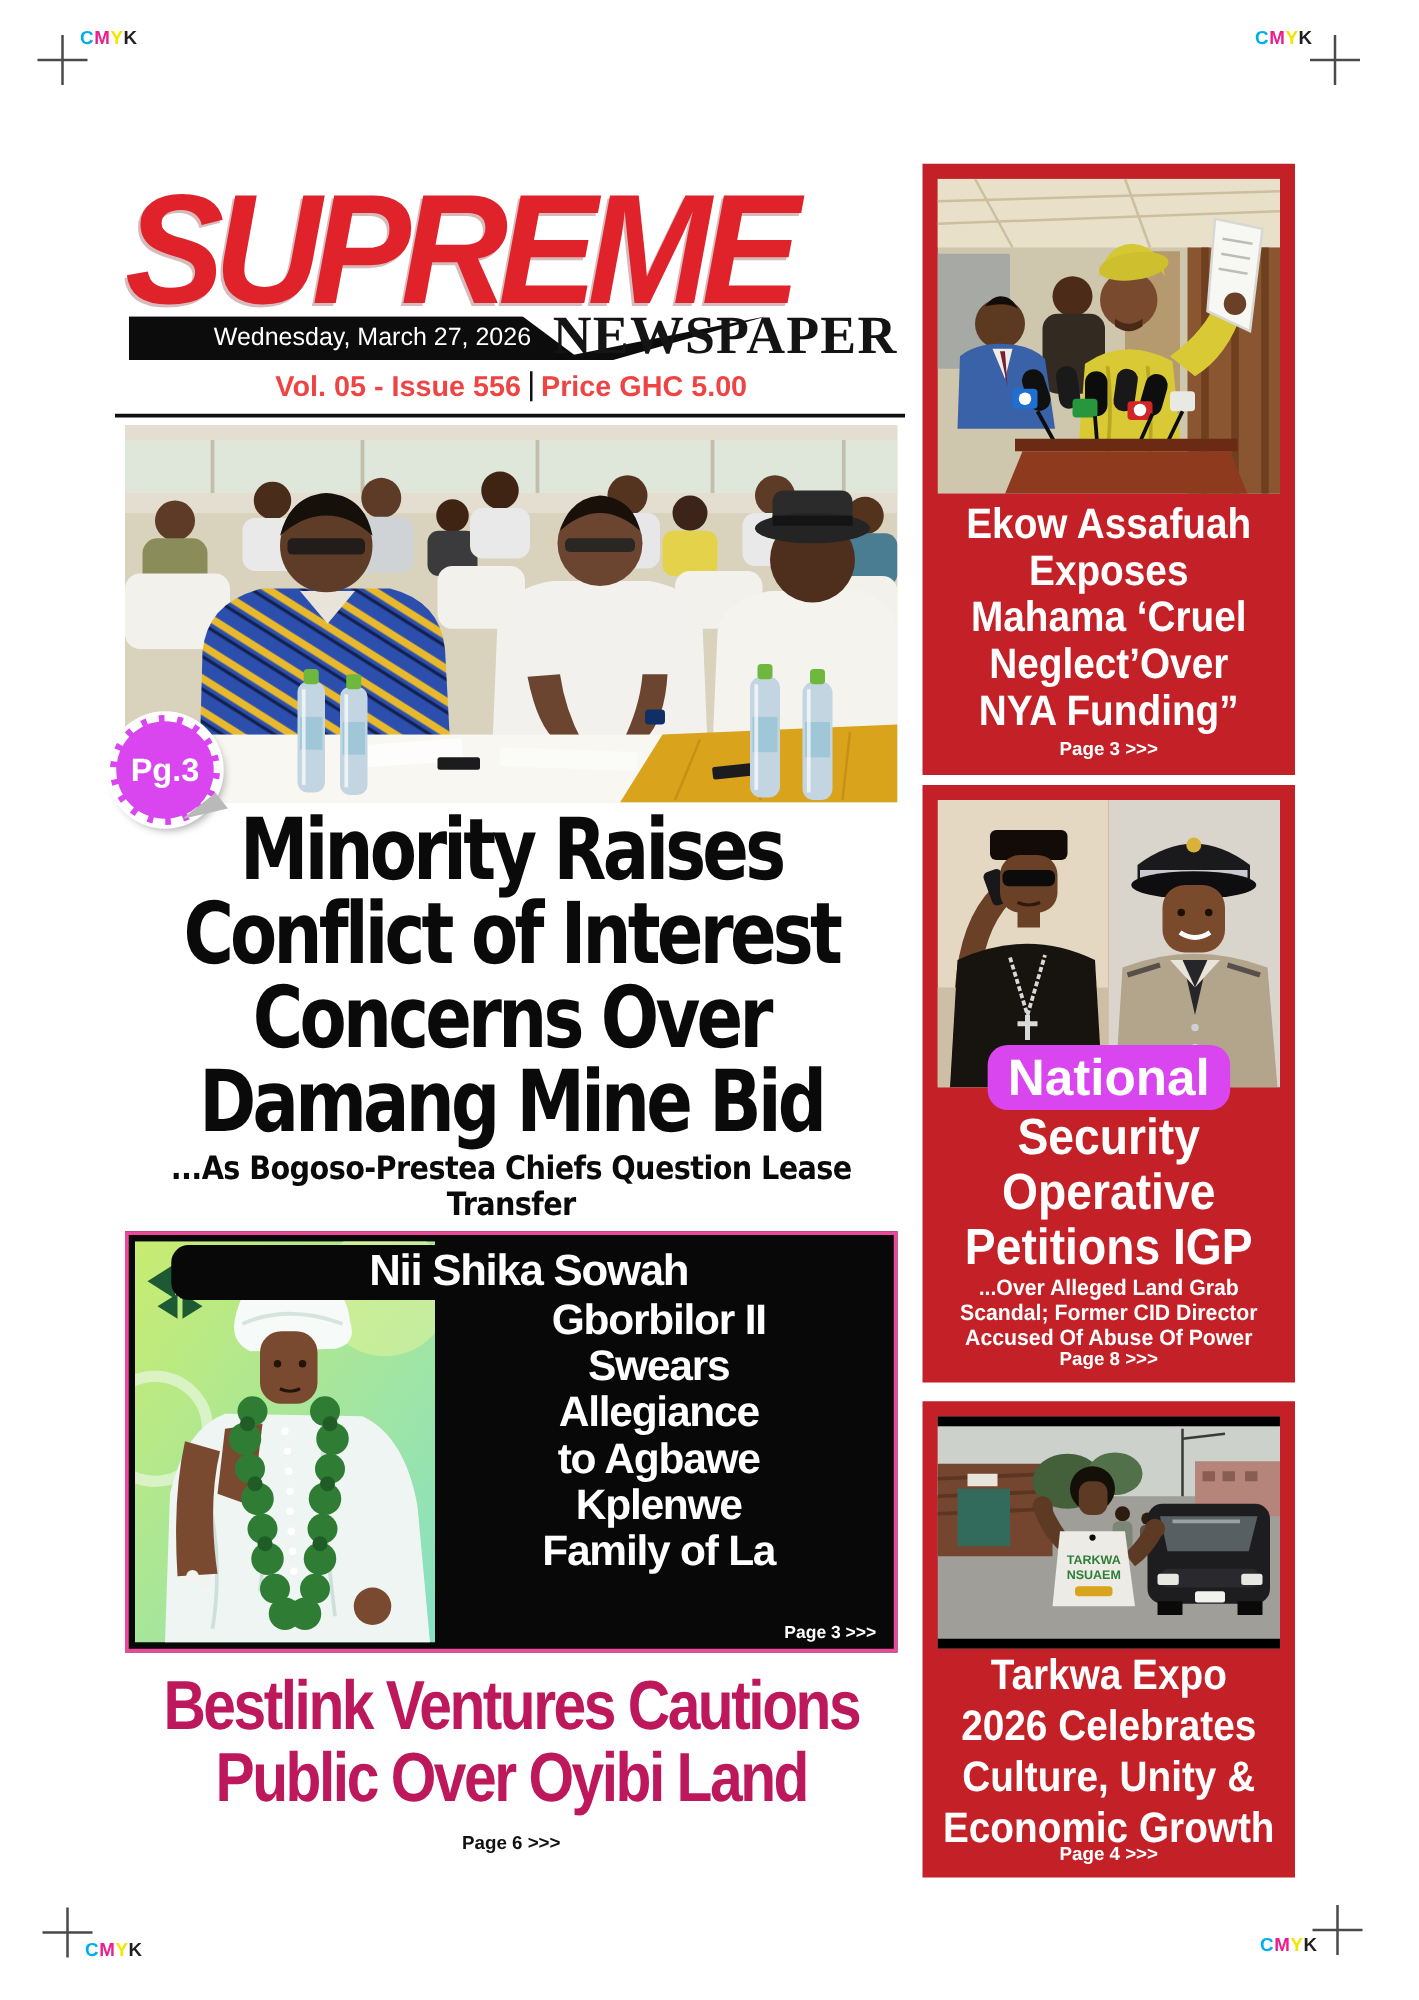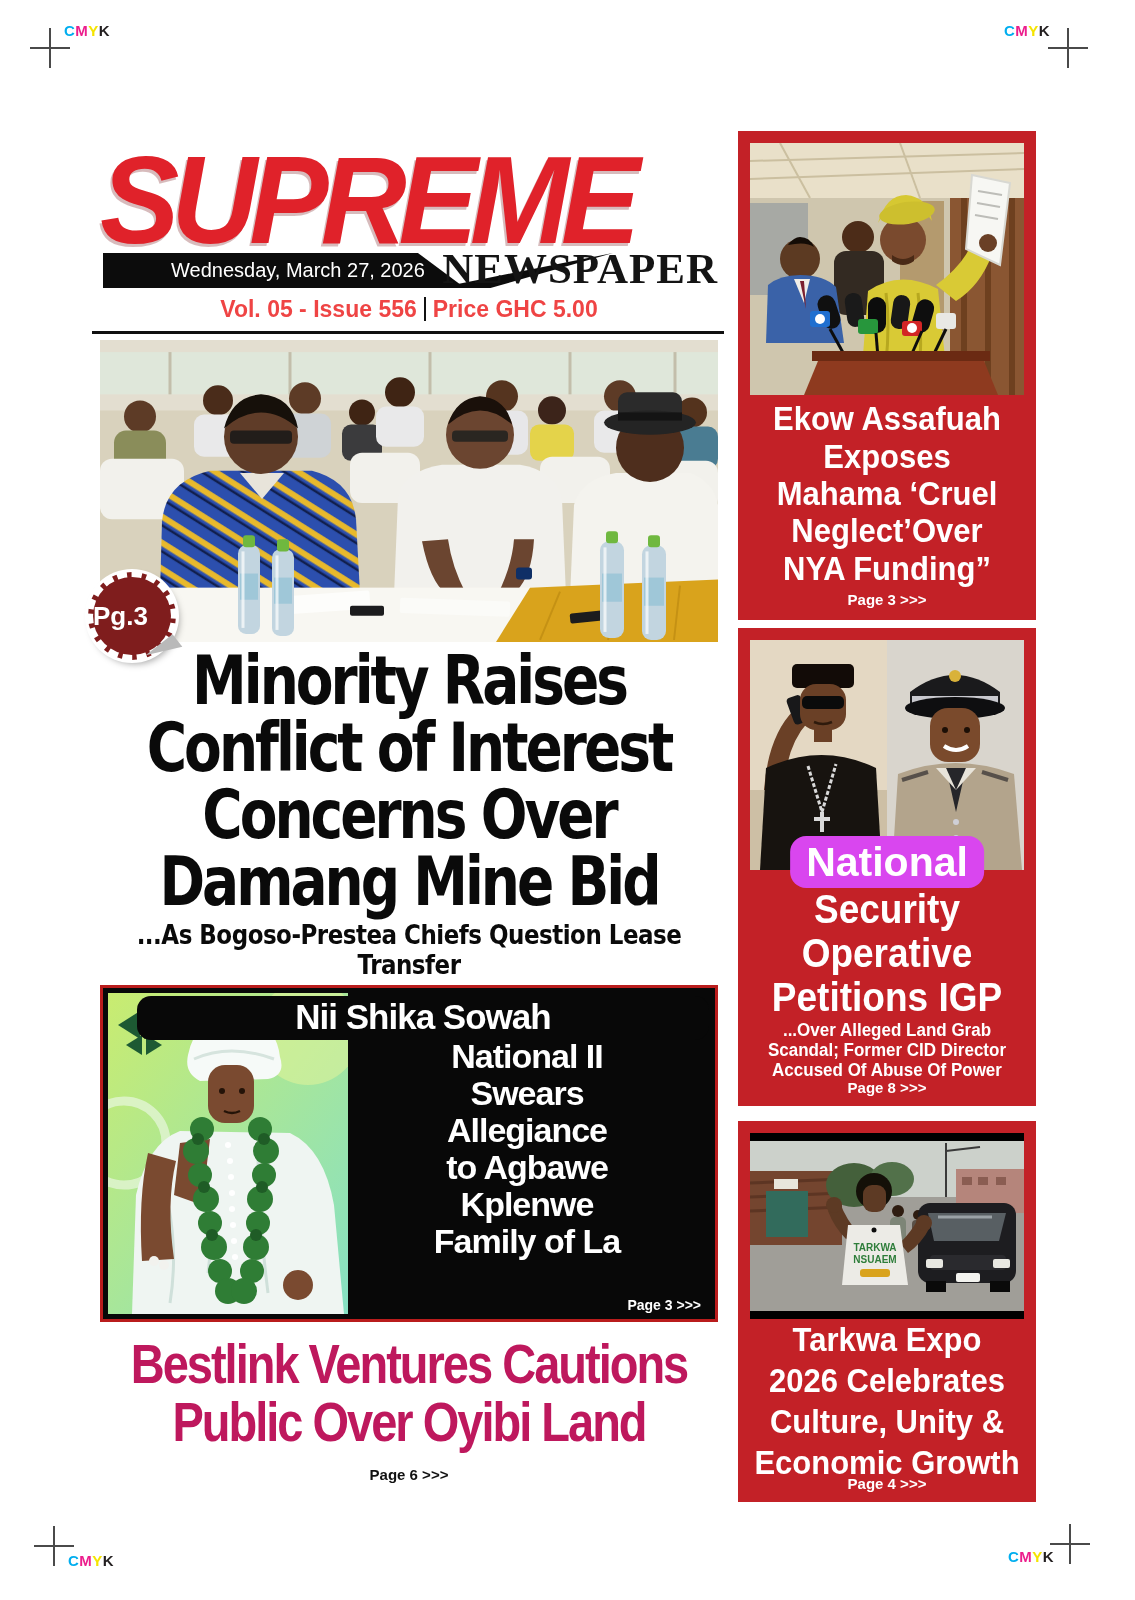--- a/index.html
+++ b/index.html
@@ -27,37 +27,37 @@
     font-family:"Liberation Serif",serif;font-weight:bold;font-size:43px;color:#141414;
     letter-spacing:1px;}
   .volline{position:absolute;left:100px;top:296px;width:618px;text-align:center;
     font-size:23px;font-weight:bold;color:#ef4444;}
   .vdiv{display:inline-block;width:2px;height:24px;background:#111;margin:0 7px;vertical-align:-4px;}
   .mastrule{position:absolute;left:92px;top:331px;width:632px;height:3px;background:#101010;}
 
   
   .main-photo{position:absolute;left:100px;top:340px;width:618px;height:302px;}
   .badge{position:absolute;left:88px;top:572px;width:88px;height:88px;border-radius:50%;
-    background:#7f1d1d;border:5px dashed #fff;box-sizing:border-box;
+    background:#d946ef;border:5px dashed #fff;box-sizing:border-box;
     box-shadow:0 0 0 3px #fff,3px 4px 7px rgba(0,0,0,.35);
-    display:flex;align-items:center;justify-content:flex-start;
+    display:flex;align-items:center;justify-content:center;
     color:#fff;font-size:26px;font-weight:bold;}
   .badge::after{content:"";position:absolute;right:-10px;bottom:-4px;width:0;height:0;
     border-left:34px solid transparent;border-top:16px solid #b9b9b9;transform:rotate(-38deg);}
   .lead-headline{position:absolute;left:95px;top:648px;width:628px;text-align:center;color:#0a0a0a;}
   .lead-headline .ln{display:block;height:67px;font-family:"DejaVu Sans",sans-serif;
     font-weight:bold;font-size:55px;letter-spacing:-3px;}
   .lead-headline .ln>span{display:inline-block;transform:scaleY(1.24);transform-origin:center;}
   .lead-subhead{position:absolute;left:100px;top:924px;width:618px;text-align:center;
     font-family:"DejaVu Sans",sans-serif;font-weight:bold;font-size:23px;letter-spacing:-.5px;
     color:#0a0a0a;transform:scaleY(1.12);}
 
   
   .chief-panel{position:absolute;left:100px;top:985px;width:618px;height:337px;
-    background:#080808;border:3px solid #b91c1c;box-sizing:border-box;}
+    background:#080808;border:3px solid #ec4899;box-sizing:border-box;}
   .chief-photo{position:absolute;left:5px;top:5px;width:240px;height:321px;}
   .panel-line1{position:absolute;left:34px;right:6px;top:8px;height:44px;background:#080808;
     border-radius:14px;text-align:center;color:#fff;font-weight:bold;font-size:35px;
     letter-spacing:-1px;line-height:42px;}
   .panel-rest{position:absolute;left:242px;right:6px;top:50px;text-align:center;color:#fff;}
   .panel-rest .pl{display:block;font-weight:bold;font-size:34px;letter-spacing:-1px;line-height:37px;}
   .panel-ref{position:absolute;right:14px;bottom:6px;color:#fff;font-size:14px;font-weight:bold;}
 
   .bestlink{position:absolute;left:95px;top:1336px;width:628px;text-align:center;color:#be185d;}
   .bestlink .bl{display:block;height:58px;font-weight:bold;font-size:47px;letter-spacing:-2px;}
@@ -306,21 +306,21 @@
         <circle cx="124" cy="200" r="3"></circle>
         <circle cx="124" cy="216" r="3"></circle>
         <circle cx="125" cy="232" r="3"></circle>
         <circle cx="126" cy="248" r="3"></circle>
         <circle cx="127" cy="264" r="3"></circle>
       </g>
     <circle cx="190" cy="292" r="15" fill="#7a4a30"></circle>
   </svg>
   <div class="panel-line1">Nii Shika Sowah</div>
   <div class="panel-rest">
-    <span class="pl">National II</span>
+    <span class="pl">Gborbilor II</span>
     <span class="pl">Swears</span>
     <span class="pl">Allegiance</span>
     <span class="pl">to Agbawe</span>
     <span class="pl">Kplenwe</span>
     <span class="pl">Family of La</span>
   </div>
   <div class="panel-ref">Page 3 &gt;&gt;&gt;</div>
 </div>
 
 <div class="bestlink">

